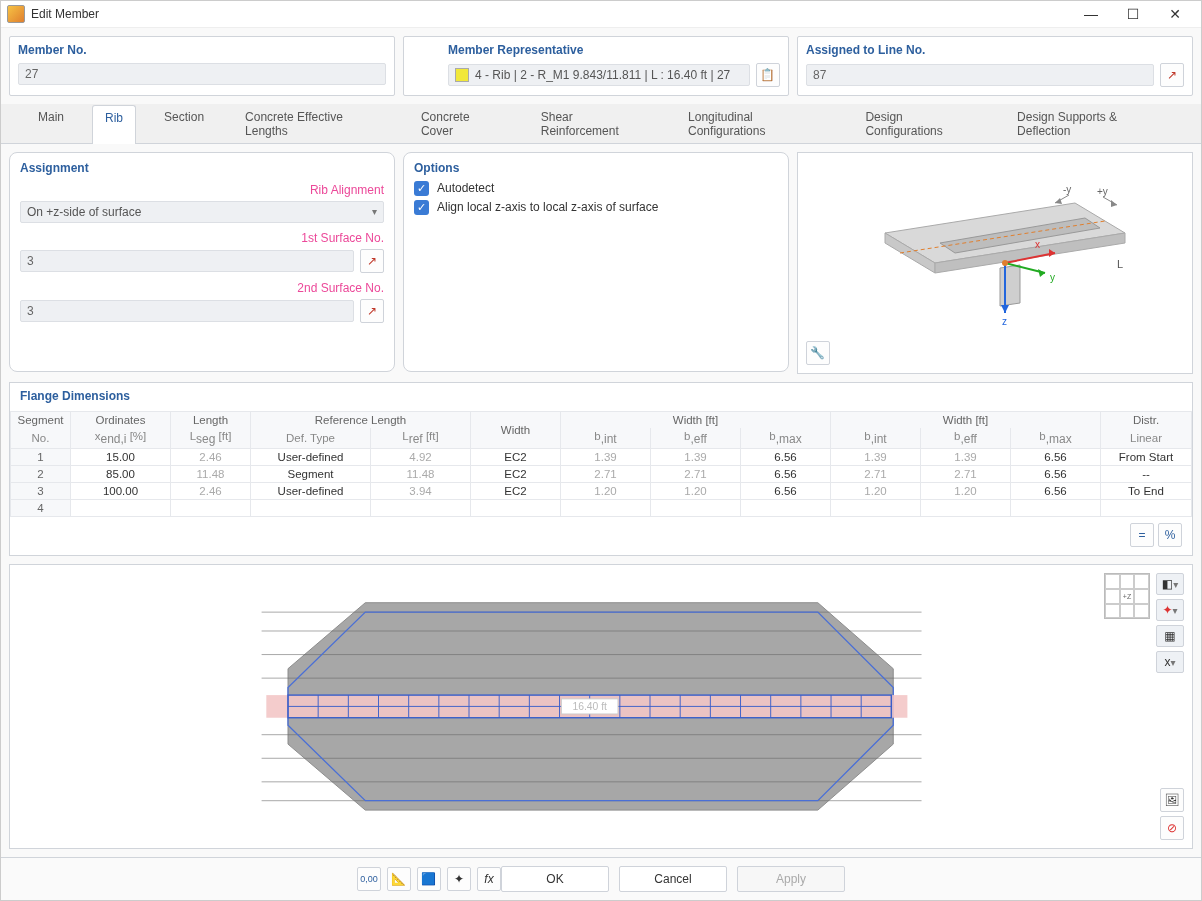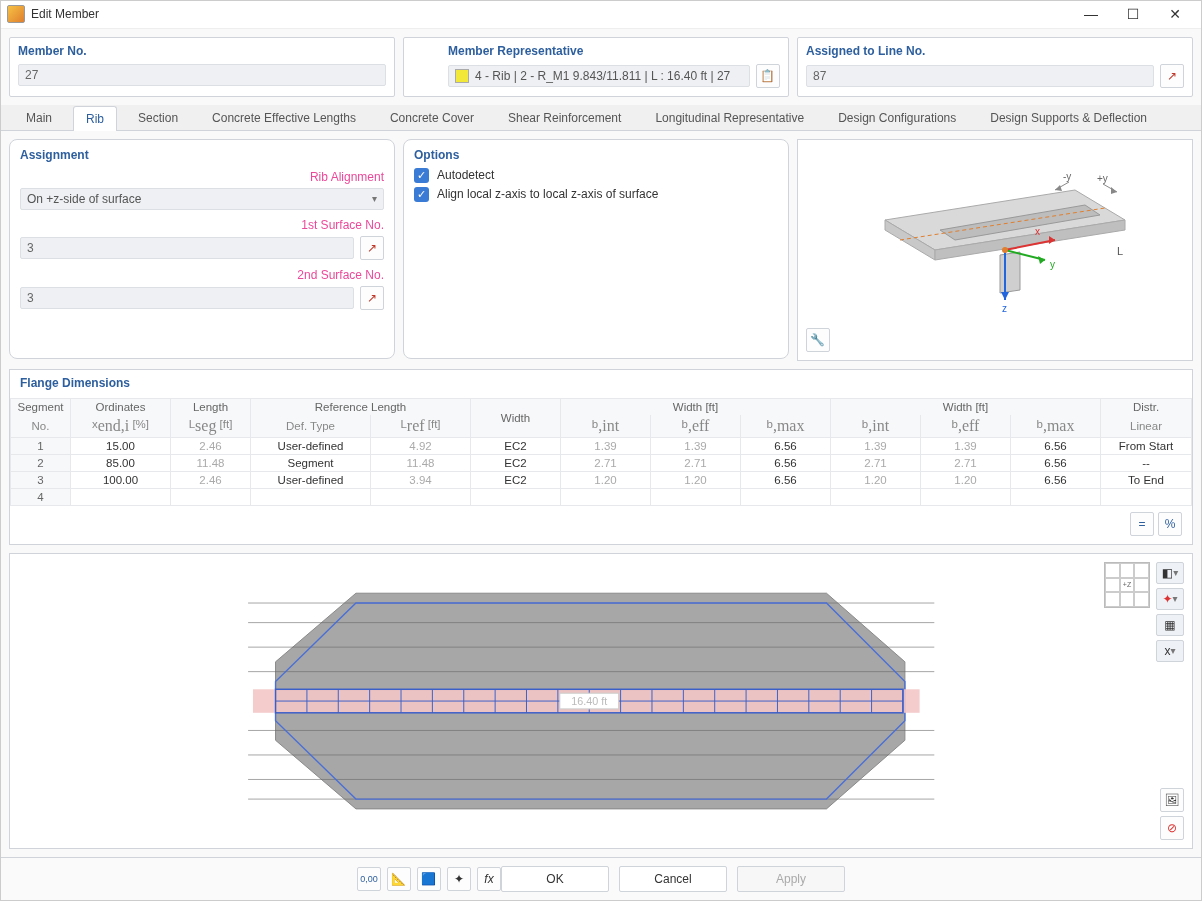--- a/index.html
+++ b/index.html
@@ -62,21 +62,21 @@
     padding: 3px 6px; color: #555;
   }
   .swatch { width: 12px; height: 12px; background: #f1e83a; border: 1px solid #aaa; }
   .sq-btn {
     width: 22px; height: 22px; border: 1px solid #cfd3da;
     background: #fdfdfd; display: flex; align-items: center; justify-content: center;
     cursor: pointer; border-radius: 2px; font-size: 12px;
   }
   .sq-btn.pick { color: #c0392b; }
   .tabs {
-    display: flex; gap: 8px; padding: 0 12px; border-bottom: 1px solid #d0d4da;
+    display: flex; gap: 15px; padding: 0 24px; border-bottom: 1px solid #d0d4da;
     background: #f0f0f0;
   }
   .tab {
     padding: 5px 12px; color: #555; cursor: pointer;
     border: 1px solid transparent; border-bottom: none;
     background: #f0f0f0; border-radius: 3px 3px 0 0;
     font-size: 12px;
   }
   .tab.active {
     background: #fff; color: #2d5f9e; border-color: #d0d4da;
@@ -175,21 +175,21 @@
     background: #fafafa;
   }
   .footer-left { display: flex; gap: 6px; }
   .footer-right { display: flex; gap: 10px; }
   .btn {
     min-width: 82px; padding: 5px 12px;
     border: 1px solid #cfd3da; background: #fff; border-radius: 2px;
     text-align: center; cursor: pointer;
   }
   .btn.disabled { color: #aaa; cursor: default; background: #f7f7f7; }
-  .sub { font-size: 16px; vertical-align: sub; font-family: Liberation Serif, serif; }
+  .sub { font-size: 12px; vertical-align: sub; }
   .chev { font-size: 10px; color: #777; }
 </style>
 </head>
 <body>
 
 <div class="window">
 
   <div class="titlebar">
     <div class="left">
       <div class="app-icon"></div>
@@ -230,21 +230,21 @@
     </div>
   </div>
 
   <div class="tabs">
     <div class="tab">Main</div>
     <div class="tab active">Rib</div>
     <div class="tab">Section</div>
     <div class="tab">Concrete Effective Lengths</div>
     <div class="tab">Concrete Cover</div>
     <div class="tab">Shear Reinforcement</div>
-    <div class="tab">Longitudinal Representative</div>
+    <div class="tab">Longitudinal Configurations</div>
     <div class="tab">Design Configurations</div>
     <div class="tab">Design Supports &amp; Deflection</div>
   </div>
 
   <div class="tab-body">
 
     <div class="col-left">
       <div class="group" style="height:220px">
         <div class="group-title">Assignment</div>
 

